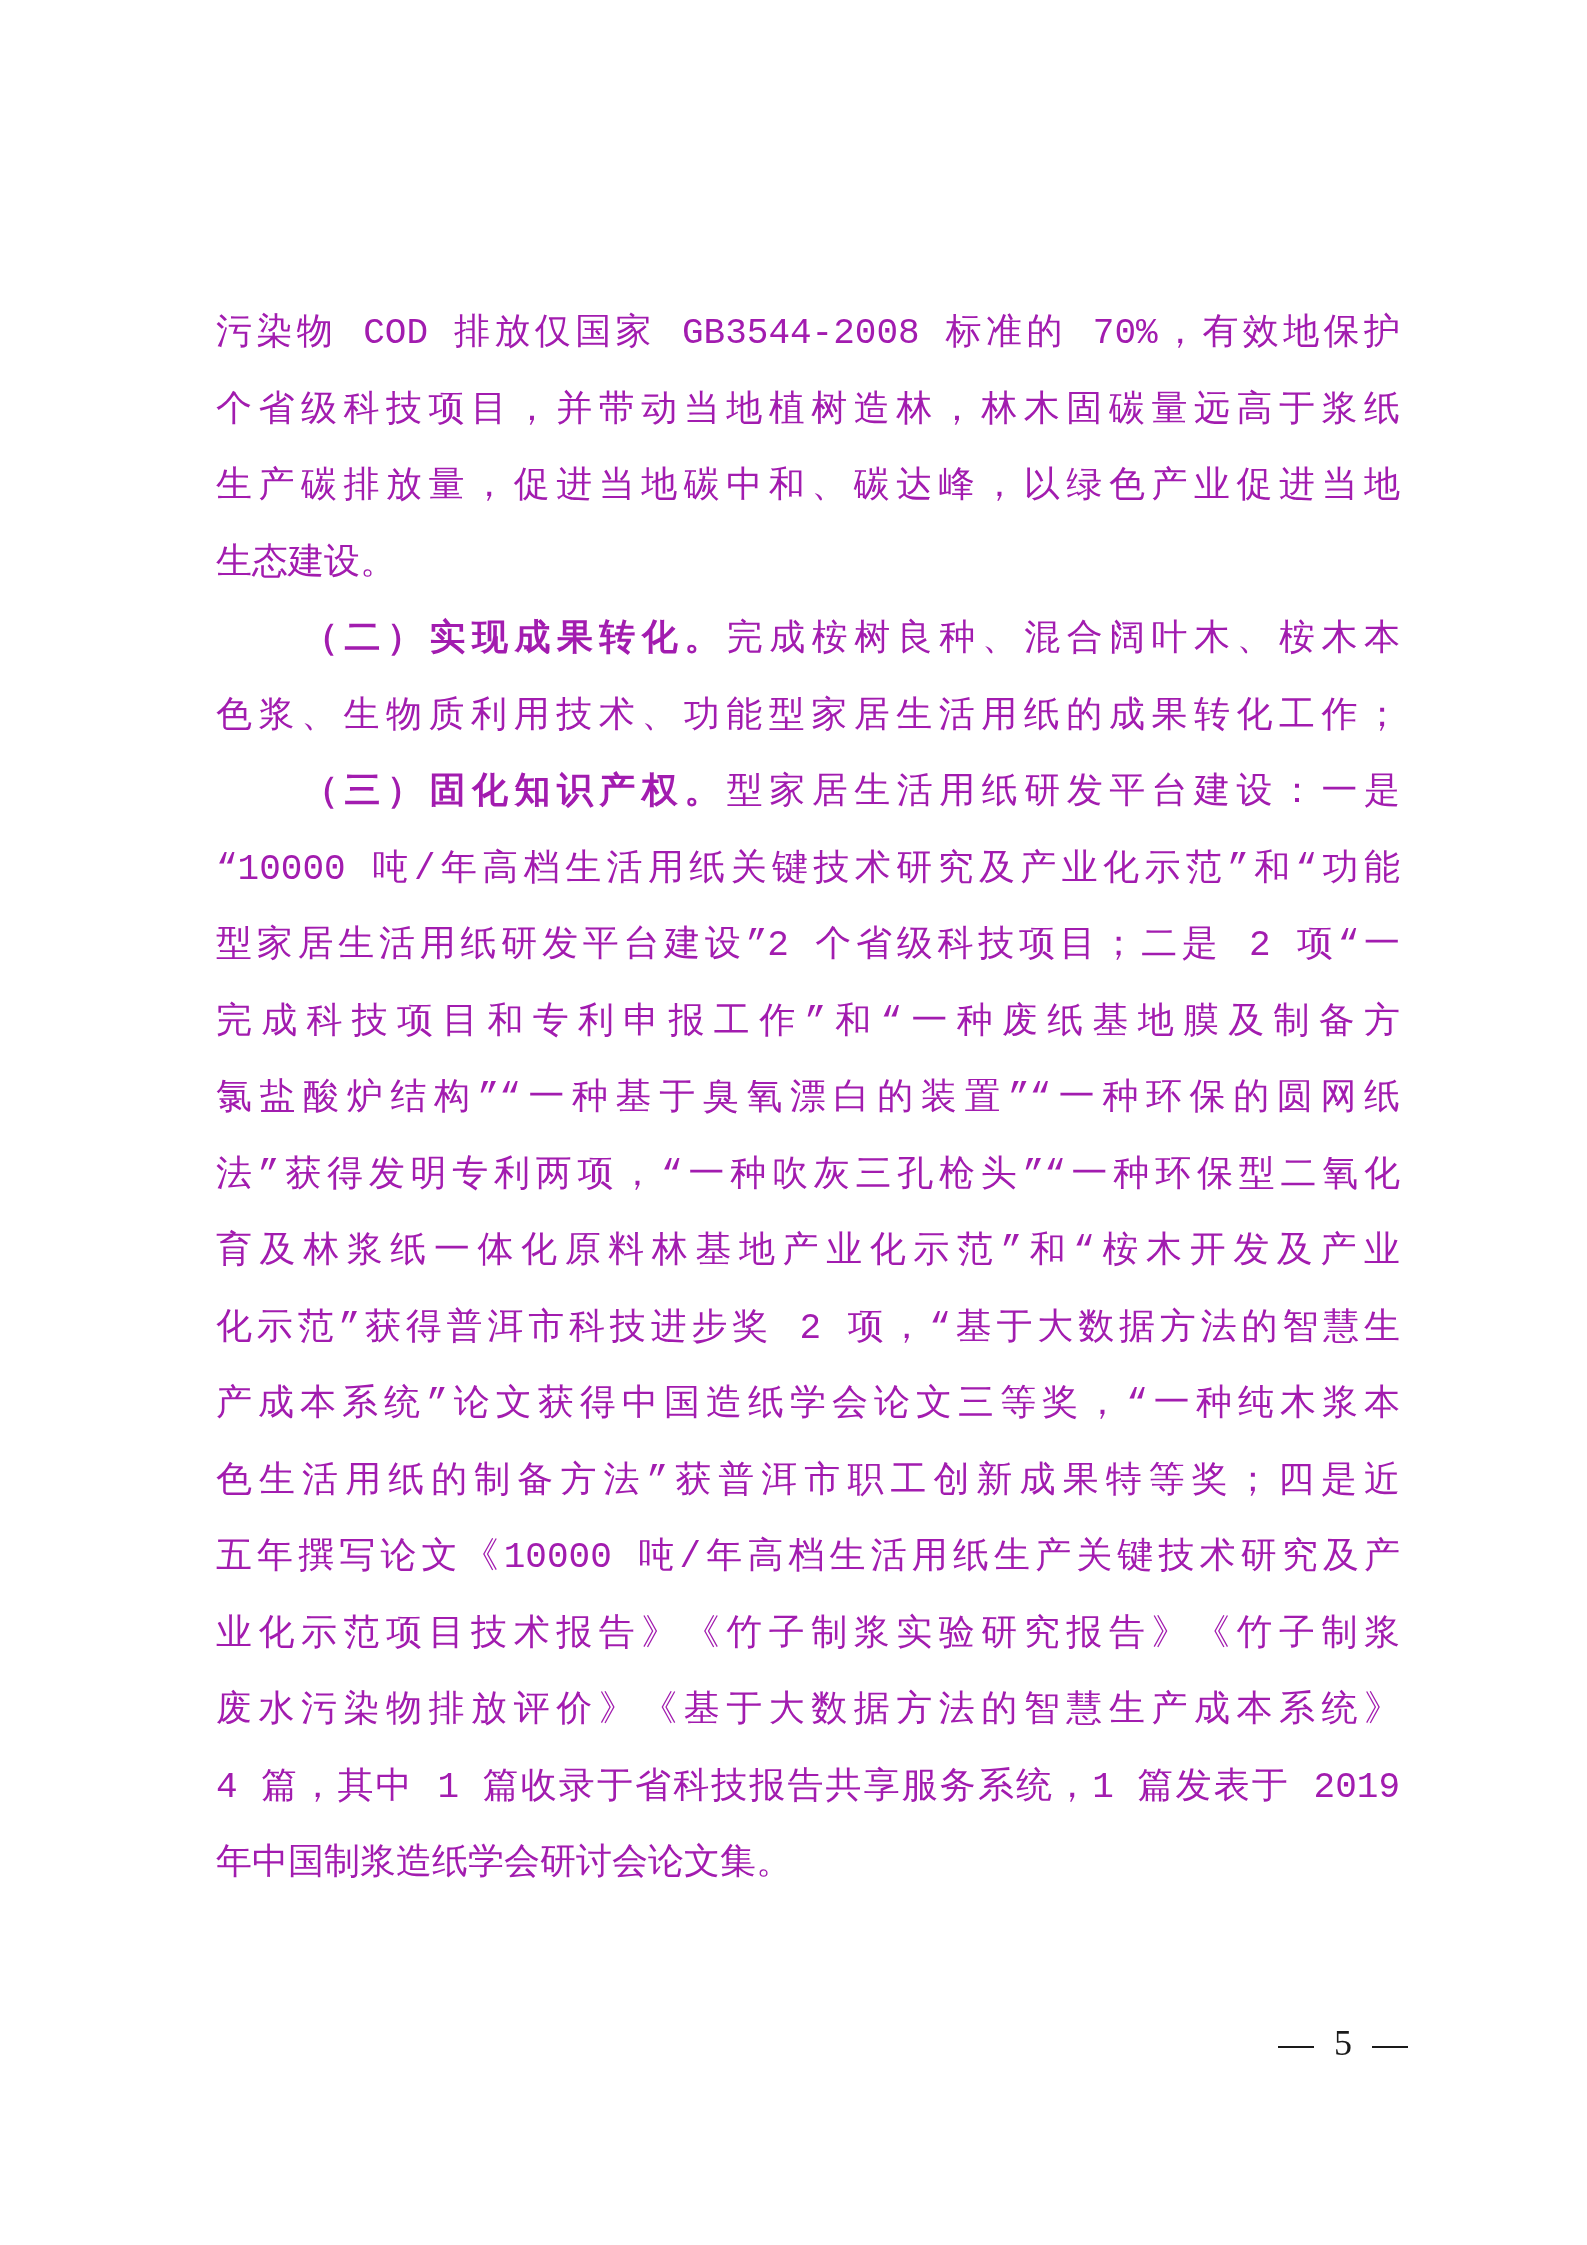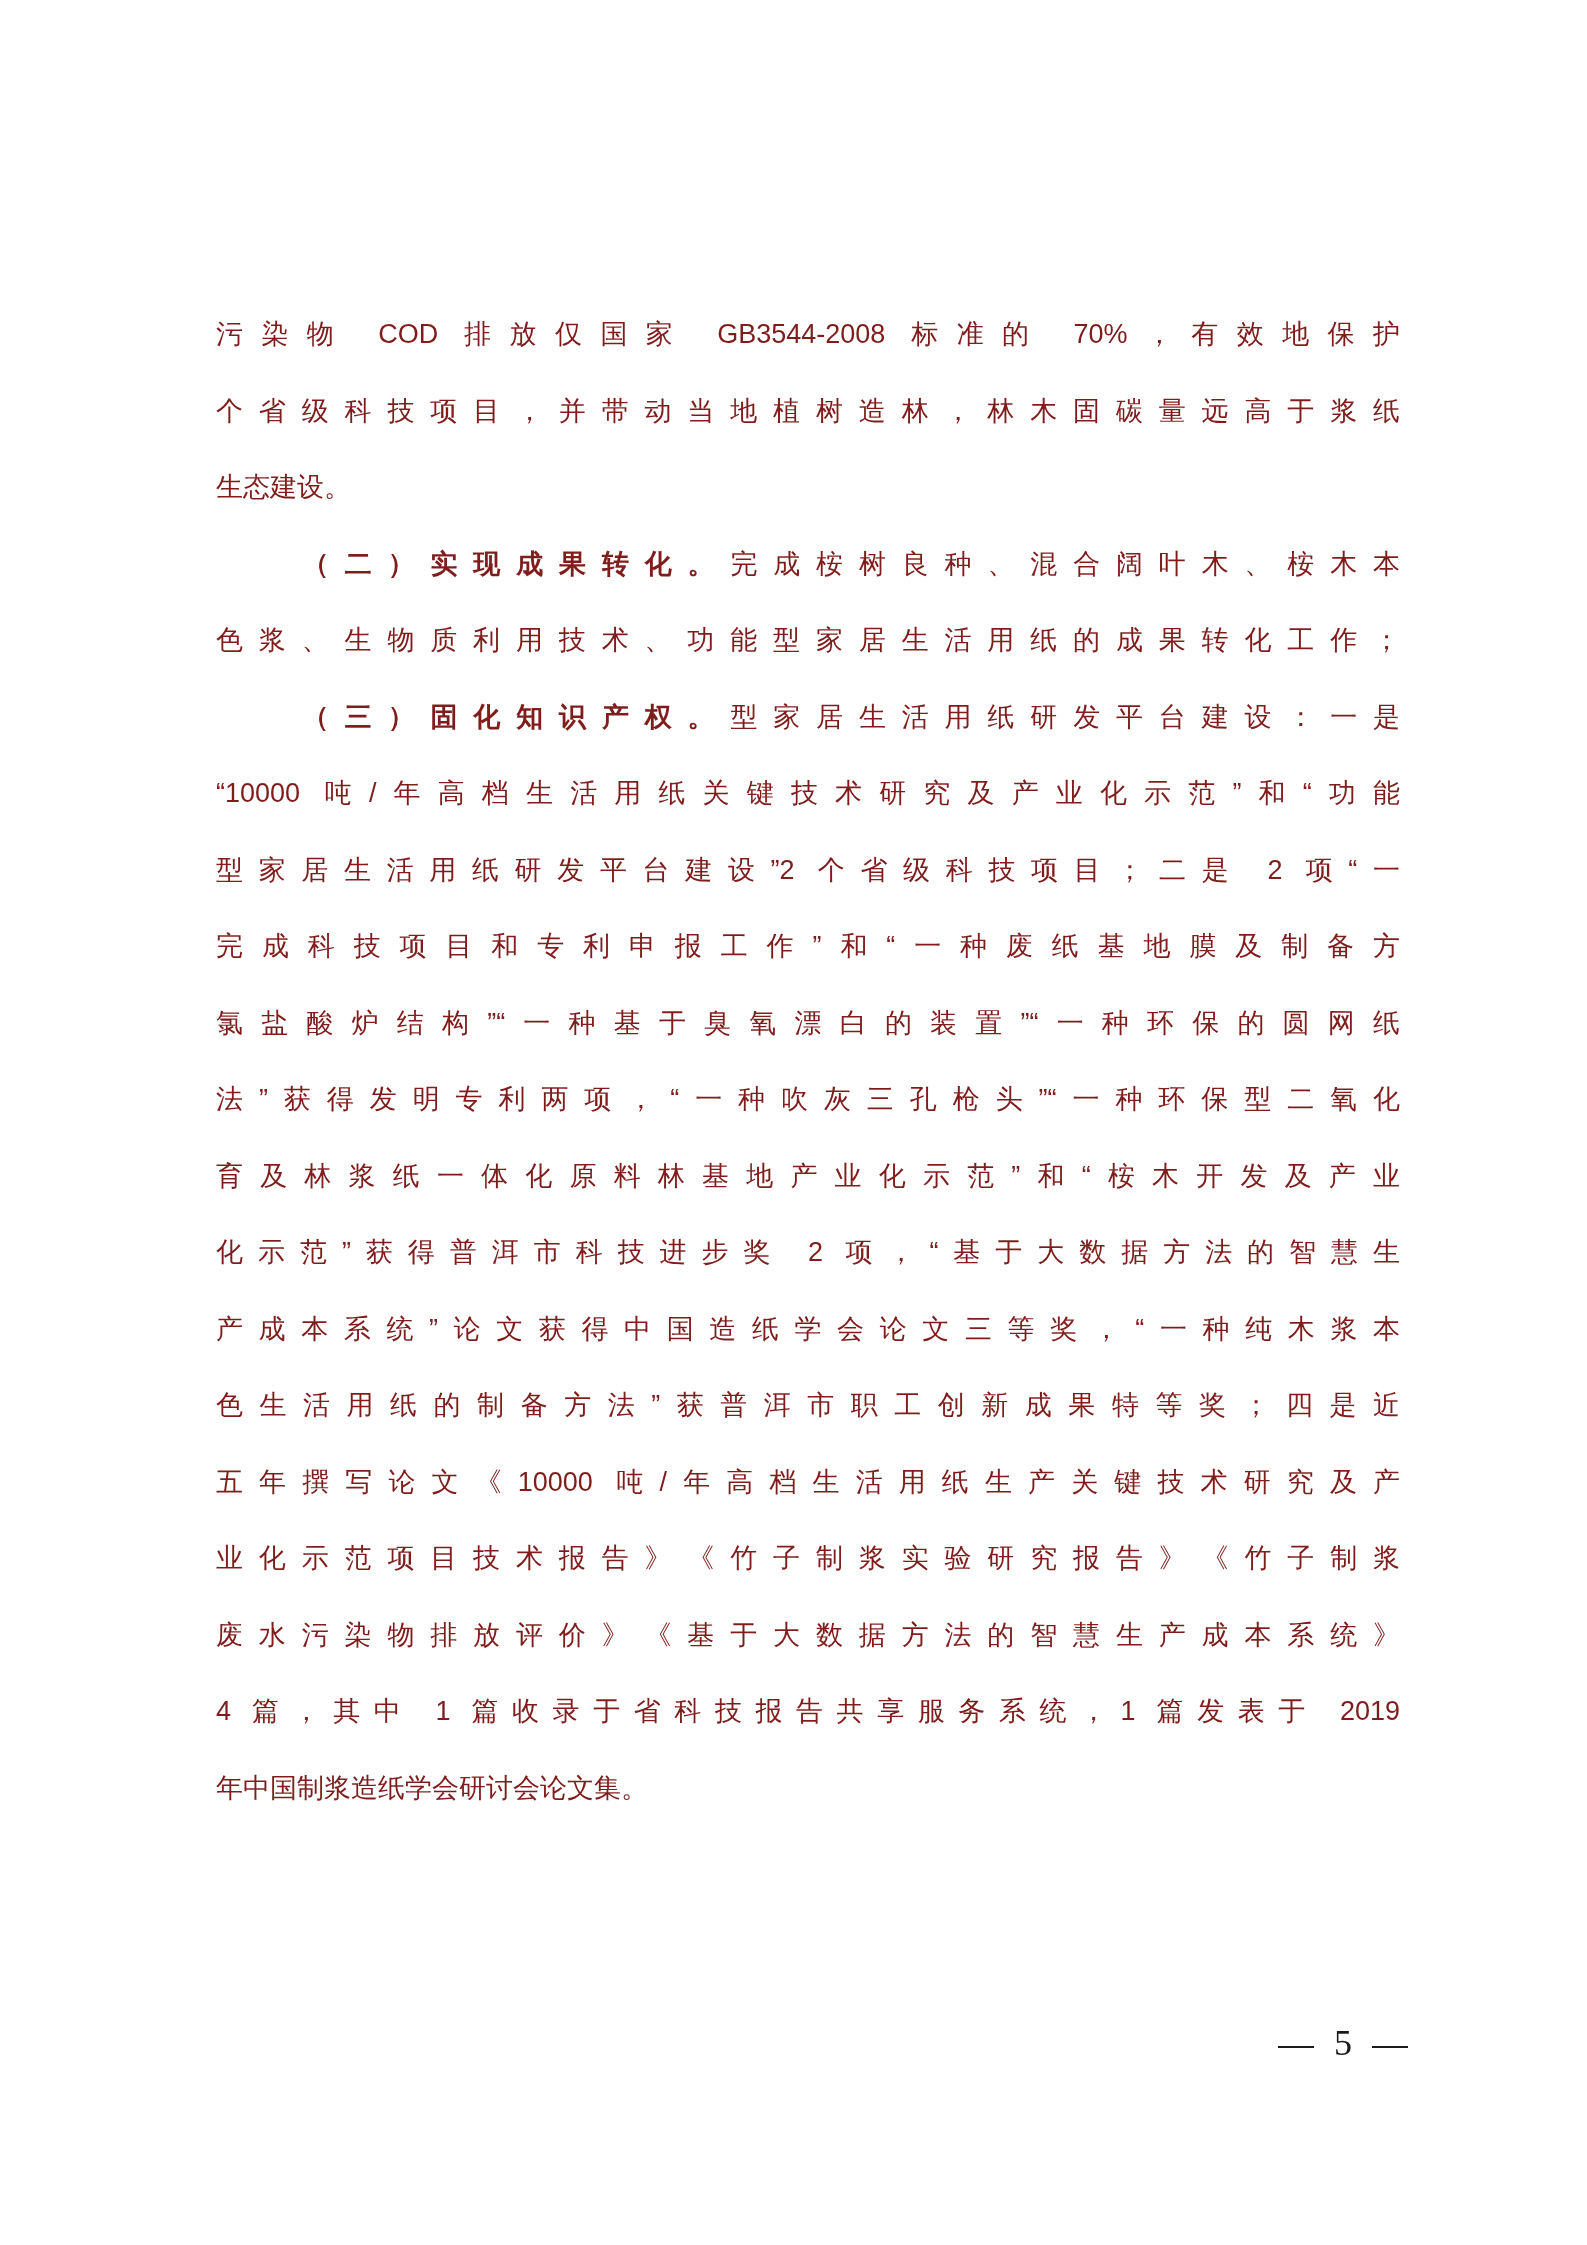--- a/index.html
+++ b/index.html
@@ -2,23 +2,23 @@
 <html><head>
 <meta charset="utf-8">
 <style>
   html, body { margin: 0; padding: 0; background: #ffffff; }
   body { width: 1587px; height: 2245px; position: relative; overflow: hidden; }
   .page {
     position: absolute;
     left: 216px;
     top: 296px;
     width: 1184px;
-    color: #7f1d1d;
-    font-family: Liberation Sans, sans-serif;
-    font-size: 27px;
+    color: #a21caf;
+    font-family: Liberation Mono, monospace;
+    font-size: 36px;
   }
   .line {
     height: 76.5px;
     line-height: 76.5px;
     white-space: nowrap;
     text-align: justify;
     text-align-last: justify;
     letter-spacing: 0px;
   }
   .line.last { text-align-last: left; }
@@ -36,20 +36,21 @@
   .dash { display: inline-block; width: 36px; height: 2px; background: #1a1a1a; vertical-align: middle; margin: 0 20px; }
 </style>
 </head>
 <body>
 
 <div class="page">
 
   <div>
     <div class="line">污染物 COD 排放仅国家 GB3544-2008 标准的 70%，有效地保护</div>
     <div class="line">个省级科技项目，并带动当地植树造林，林木固碳量远高于浆纸</div>
+    <div class="line">生产碳排放量，促进当地碳中和、碳达峰，以绿色产业促进当地</div>
     <div class="line last">生态建设。</div>
   </div>
 
   <div>
     <div class="line indent"><span class="heading">（二）实现成果转化。</span><span>完成桉树良种、混合阔叶木、桉木本</span></div>
     <div class="line">色浆、生物质利用技术、功能型家居生活用纸的成果转化工作；</div>
   </div>
 
   <div>
     <div class="line indent"><span class="heading">（三）固化知识产权。</span><span>型家居生活用纸研发平台建设：一是</span></div>

